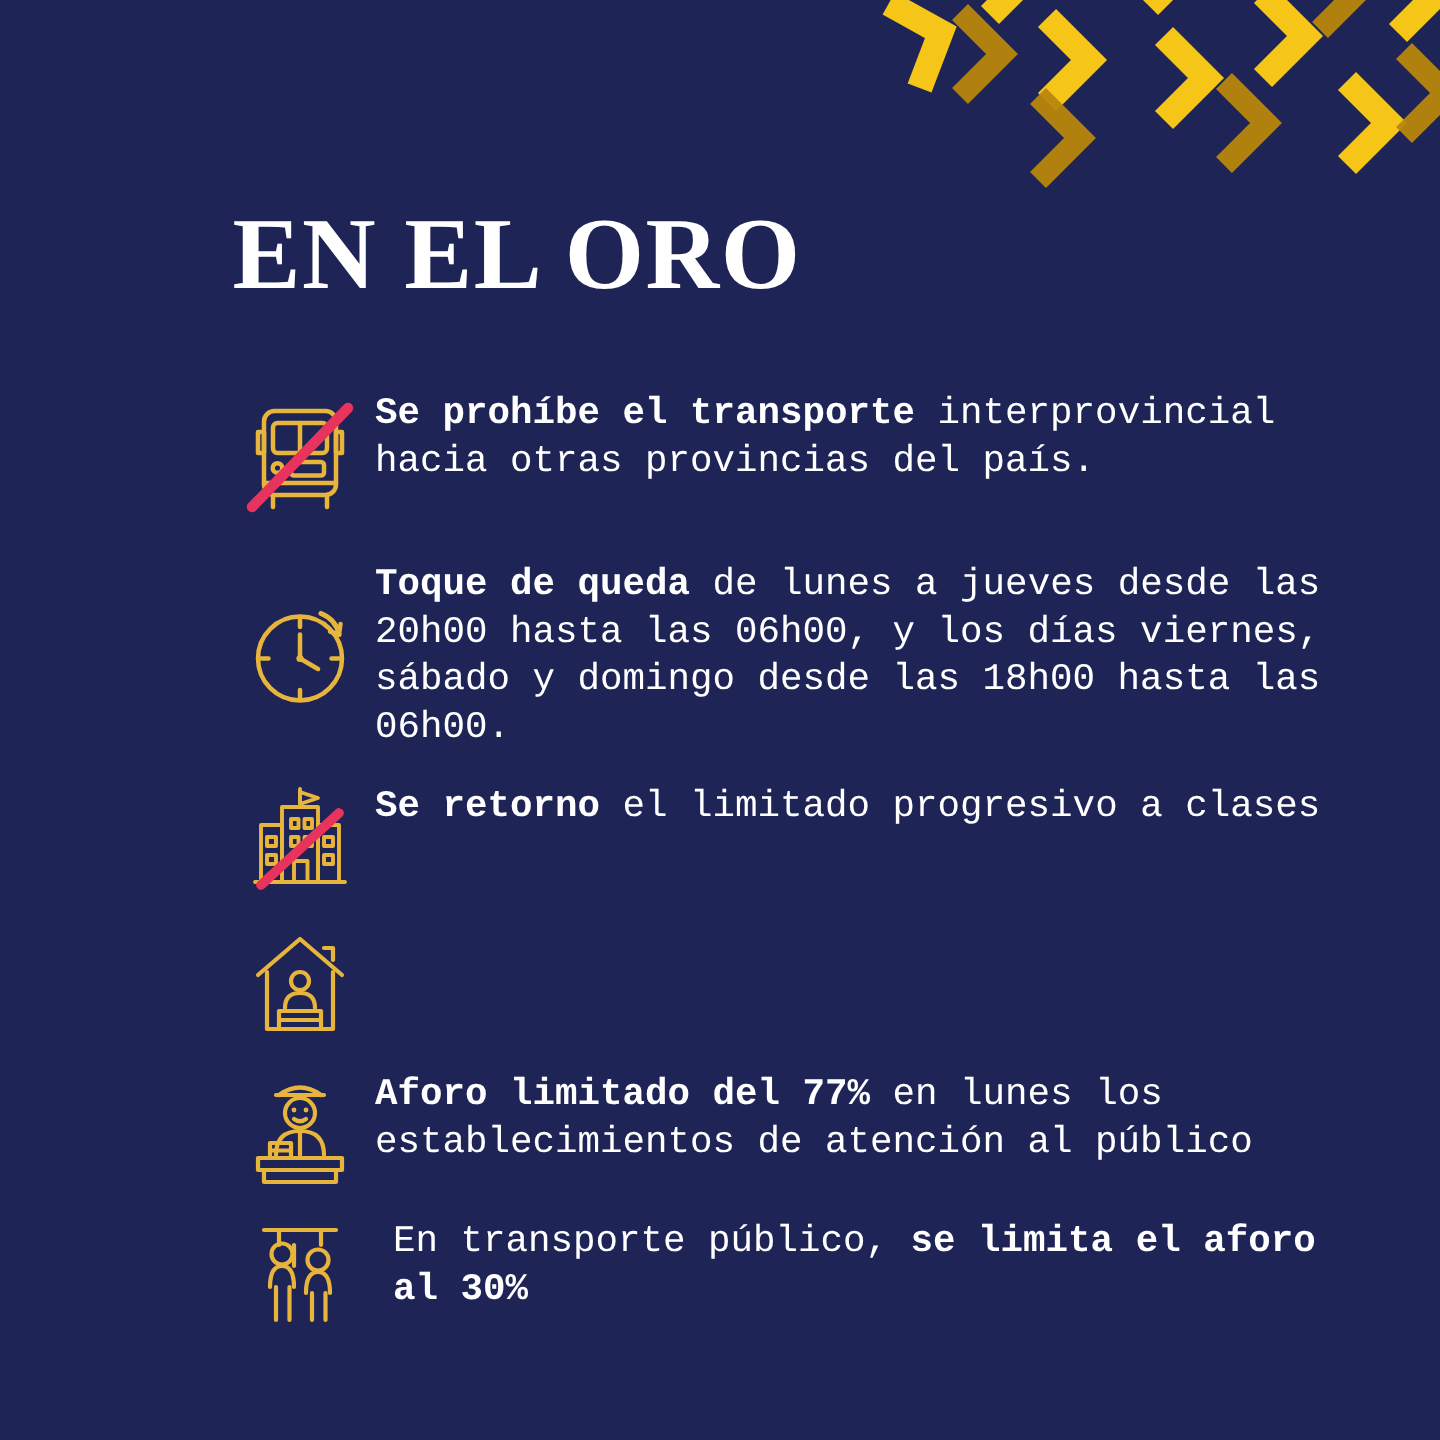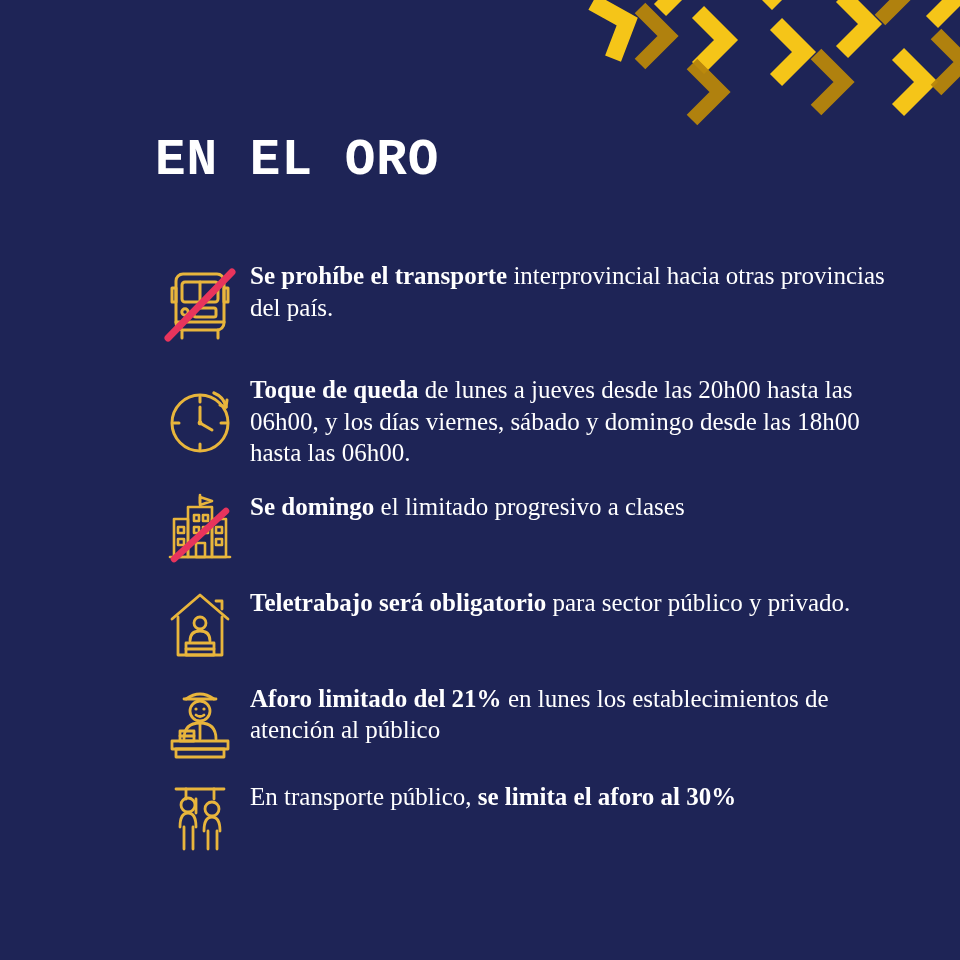--- a/index.html
+++ b/index.html
@@ -30,25 +30,25 @@
     height: 260px;
     pointer-events: none;
   }
 
   
   #title {
     position: absolute;
     left: 155px;
     top: 135px;
     color: #ffffff;
-    font-size: 51px;
+    font-size: 68px;
     font-weight: bold;
     letter-spacing: 1px;
     line-height: 1;
-    font-family: Liberation Mono, monospace;
+    font-family: Liberation Serif, serif;
   }
 
   
   #list {
     position: absolute;
     left: 150px;
     top: 258px;
     width: 740px;
   }
   .row {
@@ -63,32 +63,32 @@
     justify-content: center;
     align-items: flex-start;
     padding-top: 4px;
   }
   .text-cell {
     flex: 1;
     color: #ffffff;
     font-size: 25px;
     line-height: 1.26;
     padding-top: 2px;
-    font-family: Liberation Serif, serif;
+    font-family: Liberation Mono, monospace;
   }
   .text-cell b {
     font-weight: bold;
   }
   
   .row-1 { margin-bottom: 22px; }
   .row-2 { margin-bottom: 20px; align-items: center; }
   .row-3 { margin-bottom: 14px; }
   .row-4 { margin-bottom: 16px; }
   .row-5 { margin-bottom: 14px; }
-  .row-6 { margin-bottom: 0; }
+  .row-6 { margin-bottom: 0; gap: 12px; }
 
   .row-1 .icon-cell { padding-top: 6px; }
   .row-3 .icon-cell { padding-top: 0px; }
   .row-4 .icon-cell { padding-top: 0px; }
   .row-5 .icon-cell { padding-top: 0px; }
   .row-6 .icon-cell { padding-top: 0px; }
 </style>
 </head>
 <body>
 
@@ -182,40 +182,37 @@
             <rect x="22" y="38" width="6" height="6"></rect>
             <rect x="22" y="50" width="6" height="6"></rect>
             <rect x="60" y="38" width="6" height="6"></rect>
             <rect x="60" y="50" width="6" height="6"></rect>
             <line x1="14" y1="68" x2="74" y2="68"></line>
           </g>
           <line x1="18" y1="70" x2="70" y2="22" stroke="#e8345c" stroke-width="6.5" stroke-linecap="round"></line>
         </svg>
       </div>
       <div class="text-cell">
-        <b>Se domingo</b><span> el limitado progresivo a clases</span><b></b>
+        <b>Se retorno</b><span> el limitado progresivo a clases</span><b></b>
       </div>
     </div>
 
     <div class="row row-4">
       <div class="icon-cell">
         <svg width="88" height="80" viewBox="0 0 88 80">
           <g fill="none" stroke="#e8b53c" stroke-width="2.8" stroke-linejoin="round" stroke-linecap="round">
             <path d="M16 34 L44 10 L72 34"></path>
             <path d="M22 32 V70 H66 V32"></path>
             <path d="M60 16 h6 v8"></path>
             <circle cx="44" cy="38" r="6"></circle>
             <path d="M34 56 q0 -10 10 -10 q10 0 10 10"></path>
             <rect x="30" y="58" width="28" height="12"></rect>
             <line x1="30" y1="64" x2="58" y2="64"></line>
           </g>
         </svg>
-      </div>
-      <div class="text-cell">
-        <b>Teletrabajo será obligatorio</b><span> para sector público y privado.</span><b></b>
       </div>
     </div>
 
     <div class="row row-5">
       <div class="icon-cell">
         <svg width="88" height="84" viewBox="0 0 88 84">
           <g fill="none" stroke="#e8b53c" stroke-width="2.8" stroke-linejoin="round" stroke-linecap="round">
             <path d="M30 18 q14 -10 28 0"></path>
             <line x1="28" y1="18" x2="60" y2="18"></line>
             <circle cx="44" cy="30" r="10"></circle>
@@ -225,21 +222,21 @@
             <path d="M28 58 q0 -16 16 -16 q16 0 16 16"></path>
             <line x1="44" y1="42" x2="44" y2="58"></line>
             <rect x="16" y="60" width="56" height="8"></rect>
             <rect x="20" y="68" width="48" height="8"></rect>
             <rect x="24" y="50" width="14" height="10"></rect>
             <line x1="24" y1="55" x2="38" y2="55"></line>
           </g>
         </svg>
       </div>
       <div class="text-cell">
-        <b>Aforo limitado del 21%</b><span> en lunes los establecimientos de atención al público</span><b></b>
+        <b>Aforo limitado del 77%</b><span> en lunes los establecimientos de atención al público</span><b></b>
       </div>
     </div>
 
     <div class="row row-6">
       <div class="icon-cell">
         <svg width="88" height="78" viewBox="0 0 88 78">
           <g fill="none" stroke="#e8b53c" stroke-width="2.8" stroke-linejoin="round" stroke-linecap="round">
             <line x1="20" y1="10" x2="68" y2="10"></line>
             <line x1="30" y1="10" x2="30" y2="20"></line>
             <line x1="58" y1="10" x2="58" y2="20"></line>

